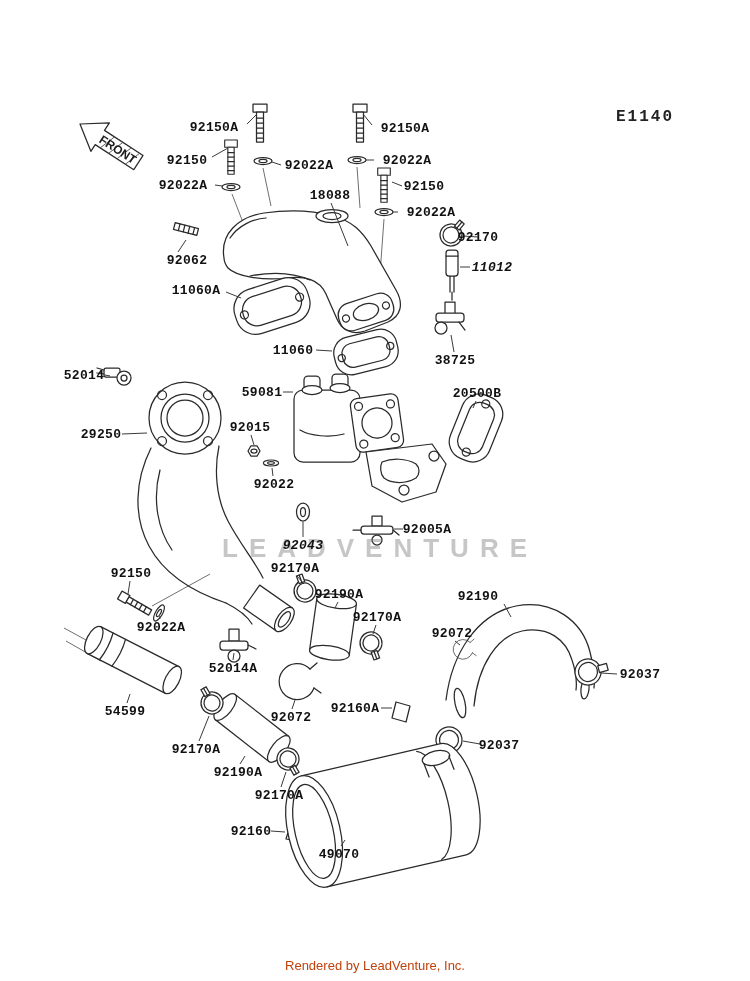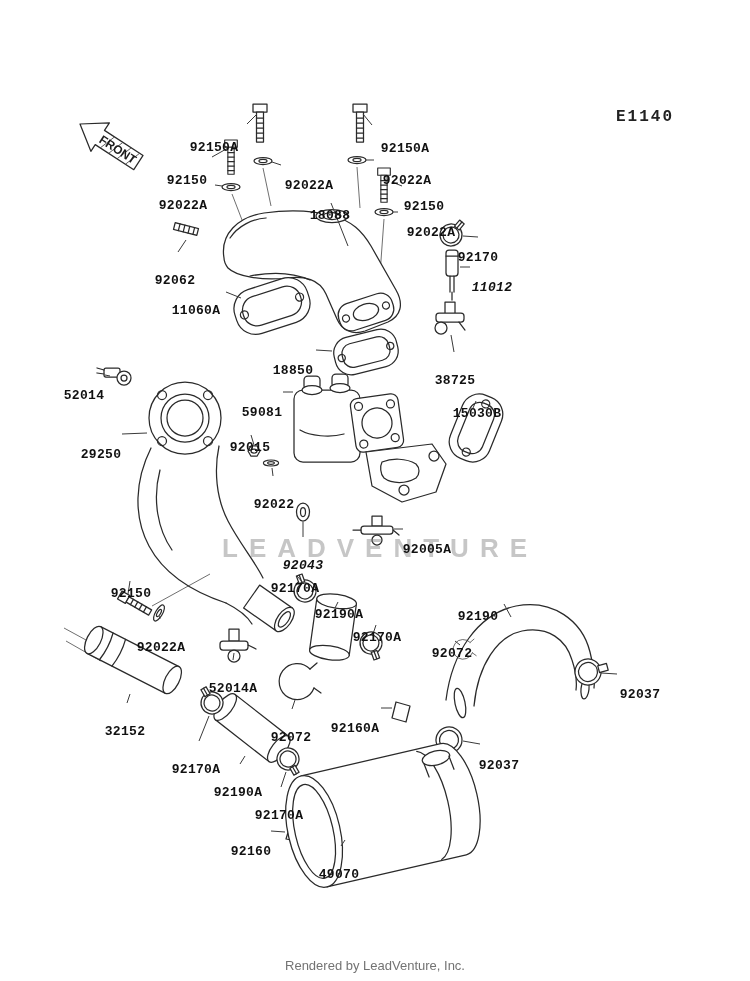--- a/index.html
+++ b/index.html
@@ -6,29 +6,29 @@
   #stage{position:relative;width:750px;height:981px;background:#fff;overflow:hidden;
          font-family:"Liberation Sans","DejaVu Sans",sans-serif;}
   #stage svg{position:absolute;left:0;top:0;}
   .art{fill:none;stroke:#2a2a2a;stroke-width:1.25;stroke-linecap:round;stroke-linejoin:round;}
   .artw{fill:#ffffff;stroke:#2a2a2a;stroke-width:1.25;stroke-linejoin:round;}
   .thin{fill:none;stroke:#4a4a4a;stroke-width:0.8;}
   #leader-lines polyline{fill:none;stroke:#3a3a3a;stroke-width:1;}
   .part-label{position:absolute;transform:translate(-50%,-50%);
      font-family:"Liberation Mono","DejaVu Sans Mono",monospace;
      font-weight:700;font-size:13px;color:#111;white-space:nowrap;letter-spacing:.3px;
-     cursor:pointer;z-index:30;margin-top:20px;}
+     cursor:pointer;z-index:30;}
   .diagram-code{position:absolute;left:616px;top:108px;
      font-family:"Liberation Mono","DejaVu Sans Mono",monospace;
      font-weight:700;font-size:16px;letter-spacing:2px;color:#222;z-index:30;}
   .watermark{position:absolute;left:222px;top:533px;
      font-family:"Liberation Sans",sans-serif;font-weight:700;font-size:26px;
      letter-spacing:11px;color:rgba(120,120,120,0.42);z-index:20;user-select:none;}
   .footer{position:absolute;left:0;right:0;top:958px;text-align:center;
-     font-family:"Liberation Sans",sans-serif;font-size:13px;color:#737373;z-index:30;}
+     font-family:"Liberation Sans",sans-serif;font-size:13px;color:#c2410c;z-index:30;}
 </style>
 </head>
 <body>
 
 <div id="stage">
 
   <svg width="750" height="981" viewBox="0 0 750 981">
     <defs>
       <g id="bolt-v">
         <rect class="artw" x="-7" y="0" width="14" height="8"></rect>
@@ -360,43 +360,43 @@
 <div class="part-label" style="left: 214px; top: 127px;">92150A</div>
     <div class="part-label" style="left: 405px; top: 128px;">92150A</div>
     <div class="part-label" style="left: 187px; top: 160px;">92150</div>
     <div class="part-label" style="left: 309px; top: 165px;">92022A</div>
     <div class="part-label" style="left: 407px; top: 160px;">92022A</div>
     <div class="part-label" style="left: 183px; top: 185px;">92022A</div>
     <div class="part-label" style="left: 330px; top: 195px;">18088</div>
     <div class="part-label" style="left: 424px; top: 186px;">92150</div>
     <div class="part-label" style="left: 431px; top: 212px;">92022A</div>
     <div class="part-label" style="left: 478px; top: 237px;">92170</div>
-    <div class="part-label" style="left: 175px; top: 260px;">92062</div>
+    <div class="part-label" style="left: 187px; top: 260px;">92062</div>
     <div class="part-label" style="left: 492px; top: 267px; font-style: italic;">11012</div>
     <div class="part-label" style="left: 196px; top: 290px;">11060A</div>
-    <div class="part-label" style="left: 293px; top: 350px;">18850</div>
+    <div class="part-label" style="left: 293px; top: 350px;">11060</div>
     <div class="part-label" style="left: 455px; top: 360px;">38725</div>
     <div class="part-label" style="left: 84px; top: 375px;">52014</div>
     <div class="part-label" style="left: 262px; top: 392px;">59081</div>
-    <div class="part-label" style="left: 477px; top: 393px;">15030B</div>
+    <div class="part-label" style="left: 477px; top: 393px;">20500B</div>
     <div class="part-label" style="left: 101px; top: 434px;">29250</div>
     <div class="part-label" style="left: 250px; top: 427px;">92015</div>
     <div class="part-label" style="left: 274px; top: 484px;">92022</div>
     <div class="part-label" style="left: 427px; top: 529px;">92005A</div>
     <div class="part-label" style="left: 303px; top: 545px; font-style: italic;">92043</div>
     <div class="part-label" style="left: 295px; top: 568px;">92170A</div>
     <div class="part-label" style="left: 131px; top: 573px;">92150</div>
     <div class="part-label" style="left: 339px; top: 594px;">92190A</div>
     <div class="part-label" style="left: 478px; top: 596px;">92190</div>
     <div class="part-label" style="left: 377px; top: 617px;">92170A</div>
     <div class="part-label" style="left: 161px; top: 627px;">92022A</div>
     <div class="part-label" style="left: 452px; top: 633px;">92072</div>
     <div class="part-label" style="left: 640px; top: 674px;">92037</div>
     <div class="part-label" style="left: 233px; top: 668px;">52014A</div>
-    <div class="part-label" style="left: 125px; top: 711px;">32152</div>
+    <div class="part-label" style="left: 125px; top: 711px;">54599</div>
     <div class="part-label" style="left: 291px; top: 717px;">92072</div>
     <div class="part-label" style="left: 355px; top: 708px;">92160A</div>
     <div class="part-label" style="left: 196px; top: 749px;">92170A</div>
     <div class="part-label" style="left: 499px; top: 745px;">92037</div>
     <div class="part-label" style="left: 238px; top: 772px;">92190A</div>
     <div class="part-label" style="left: 279px; top: 795px;">92170A</div>
     <div class="part-label" style="left: 251px; top: 831px;">92160</div>
     <div class="part-label" style="left: 339px; top: 854px;">49070</div>
   </div>
 

